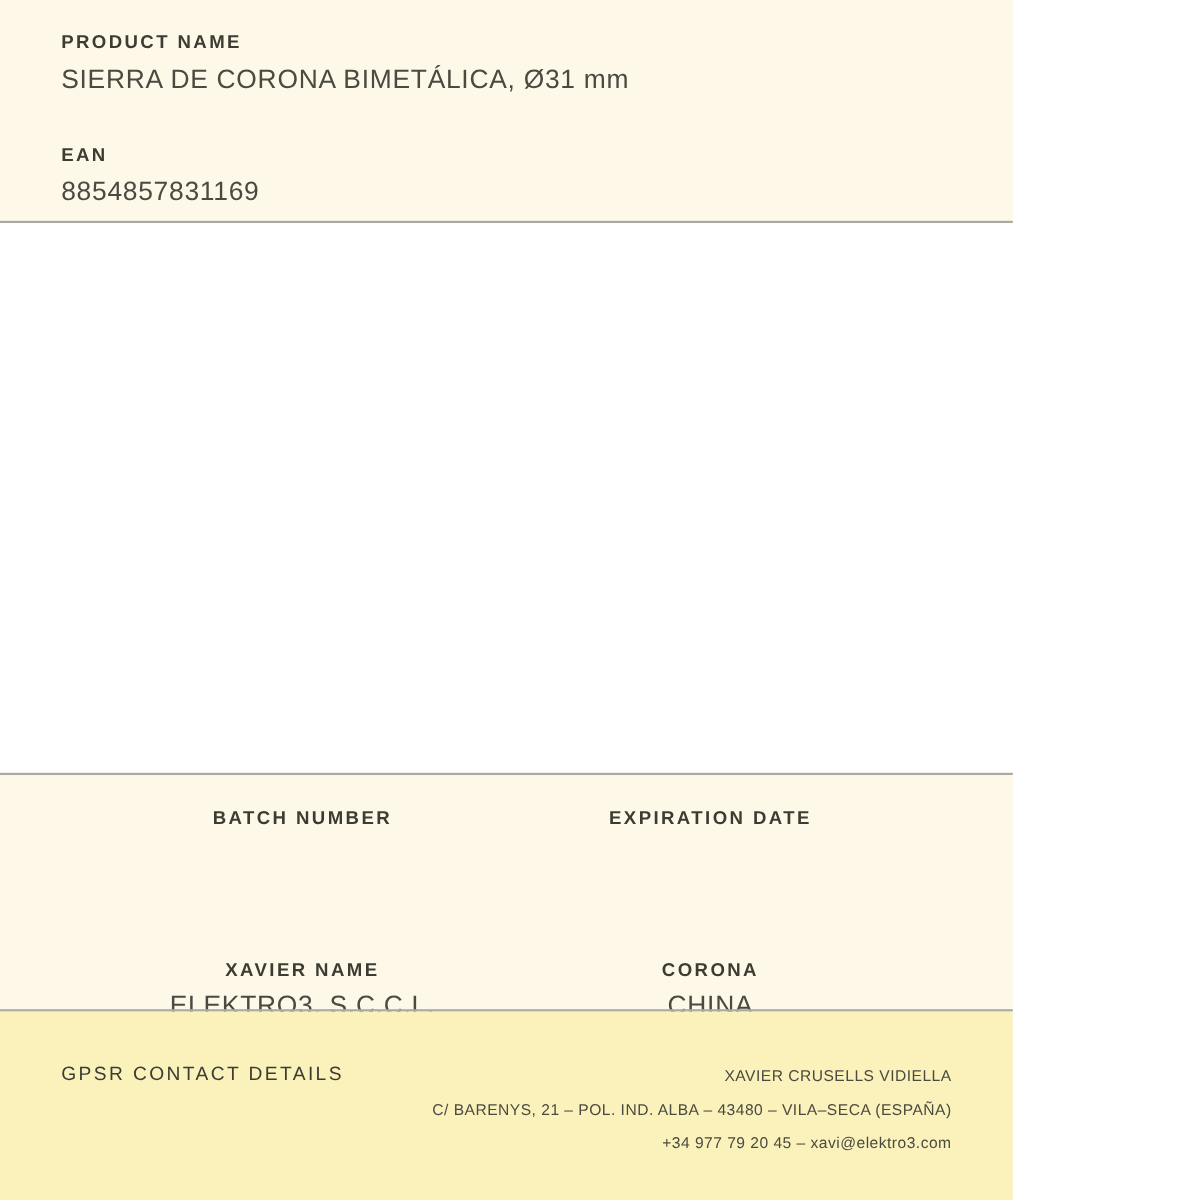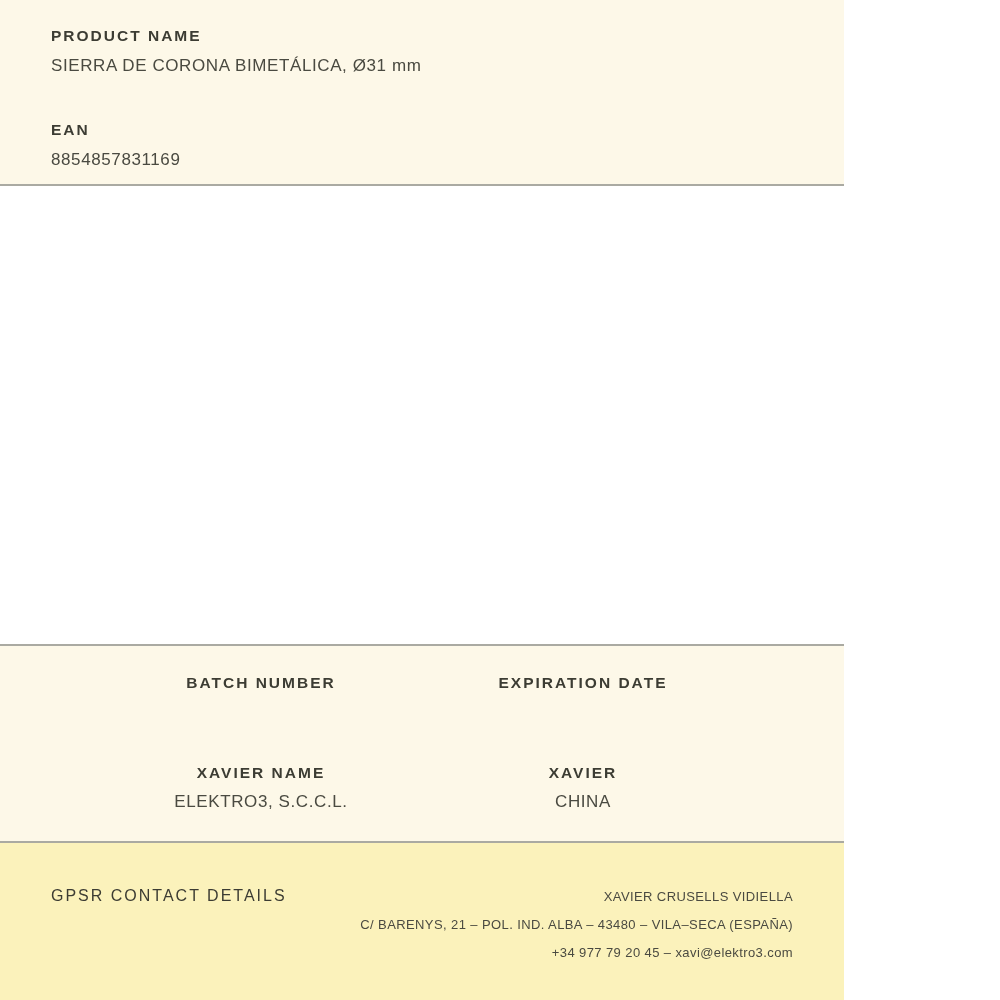--- a/index.html
+++ b/index.html
@@ -23,21 +23,21 @@
 
   
   .label {
     font-weight: 700;
     font-size: 15.5px;
     letter-spacing: 2px;
     color: #3c3c33;
   }
   .value {
     font-weight: 400;
-    font-size: 17px;
+    font-size: 22px;
     letter-spacing: 0.6px;
     color: #4a4a41;
   }
 
   
   .section-top {
     background: #fdf8e8;
     height: 184px;
     box-sizing: border-box;
     padding: 27px 51px 0 51px;
@@ -60,20 +60,21 @@
 
   
   .section-details {
     background: #fdf8e8;
     height: 195px;
     box-sizing: border-box;
     padding: 27px 100px 0 100px;
     display: grid;
     grid-template-columns: 1fr 1fr;
     grid-auto-rows: 90px;
+    gap: 36px;
   }
   .detail-cell {
     text-align: center;
   }
   .detail-cell .label { display: block; line-height: 20px; }
   .detail-cell .value { display: block; line-height: 20px; margin-top: 9px; }
 
   
   .section-contact {
     background: #fbf2bb;
@@ -132,21 +133,21 @@
     </div>
     <div class="detail-cell">
       <span class="label">EXPIRATION DATE</span>
       <span class="value"></span>
     </div>
     <div class="detail-cell">
       <span class="label">XAVIER NAME</span>
       <span class="value">ELEKTRO3, S.C.C.L.</span>
     </div>
     <div class="detail-cell">
-      <span class="label">XAVIER</span>
+      <span class="label">CORONA</span>
       <span class="value">CHINA</span>
     </div>
   </div>
 
   <div class="divider"></div>
 
   <div class="section-contact">
     <div class="contact-heading">GPSR CONTACT DETAILS</div>
     <div class="contact-lines">
       <div class="contact-line">XAVIER CRUSELLS VIDIELLA</div>

